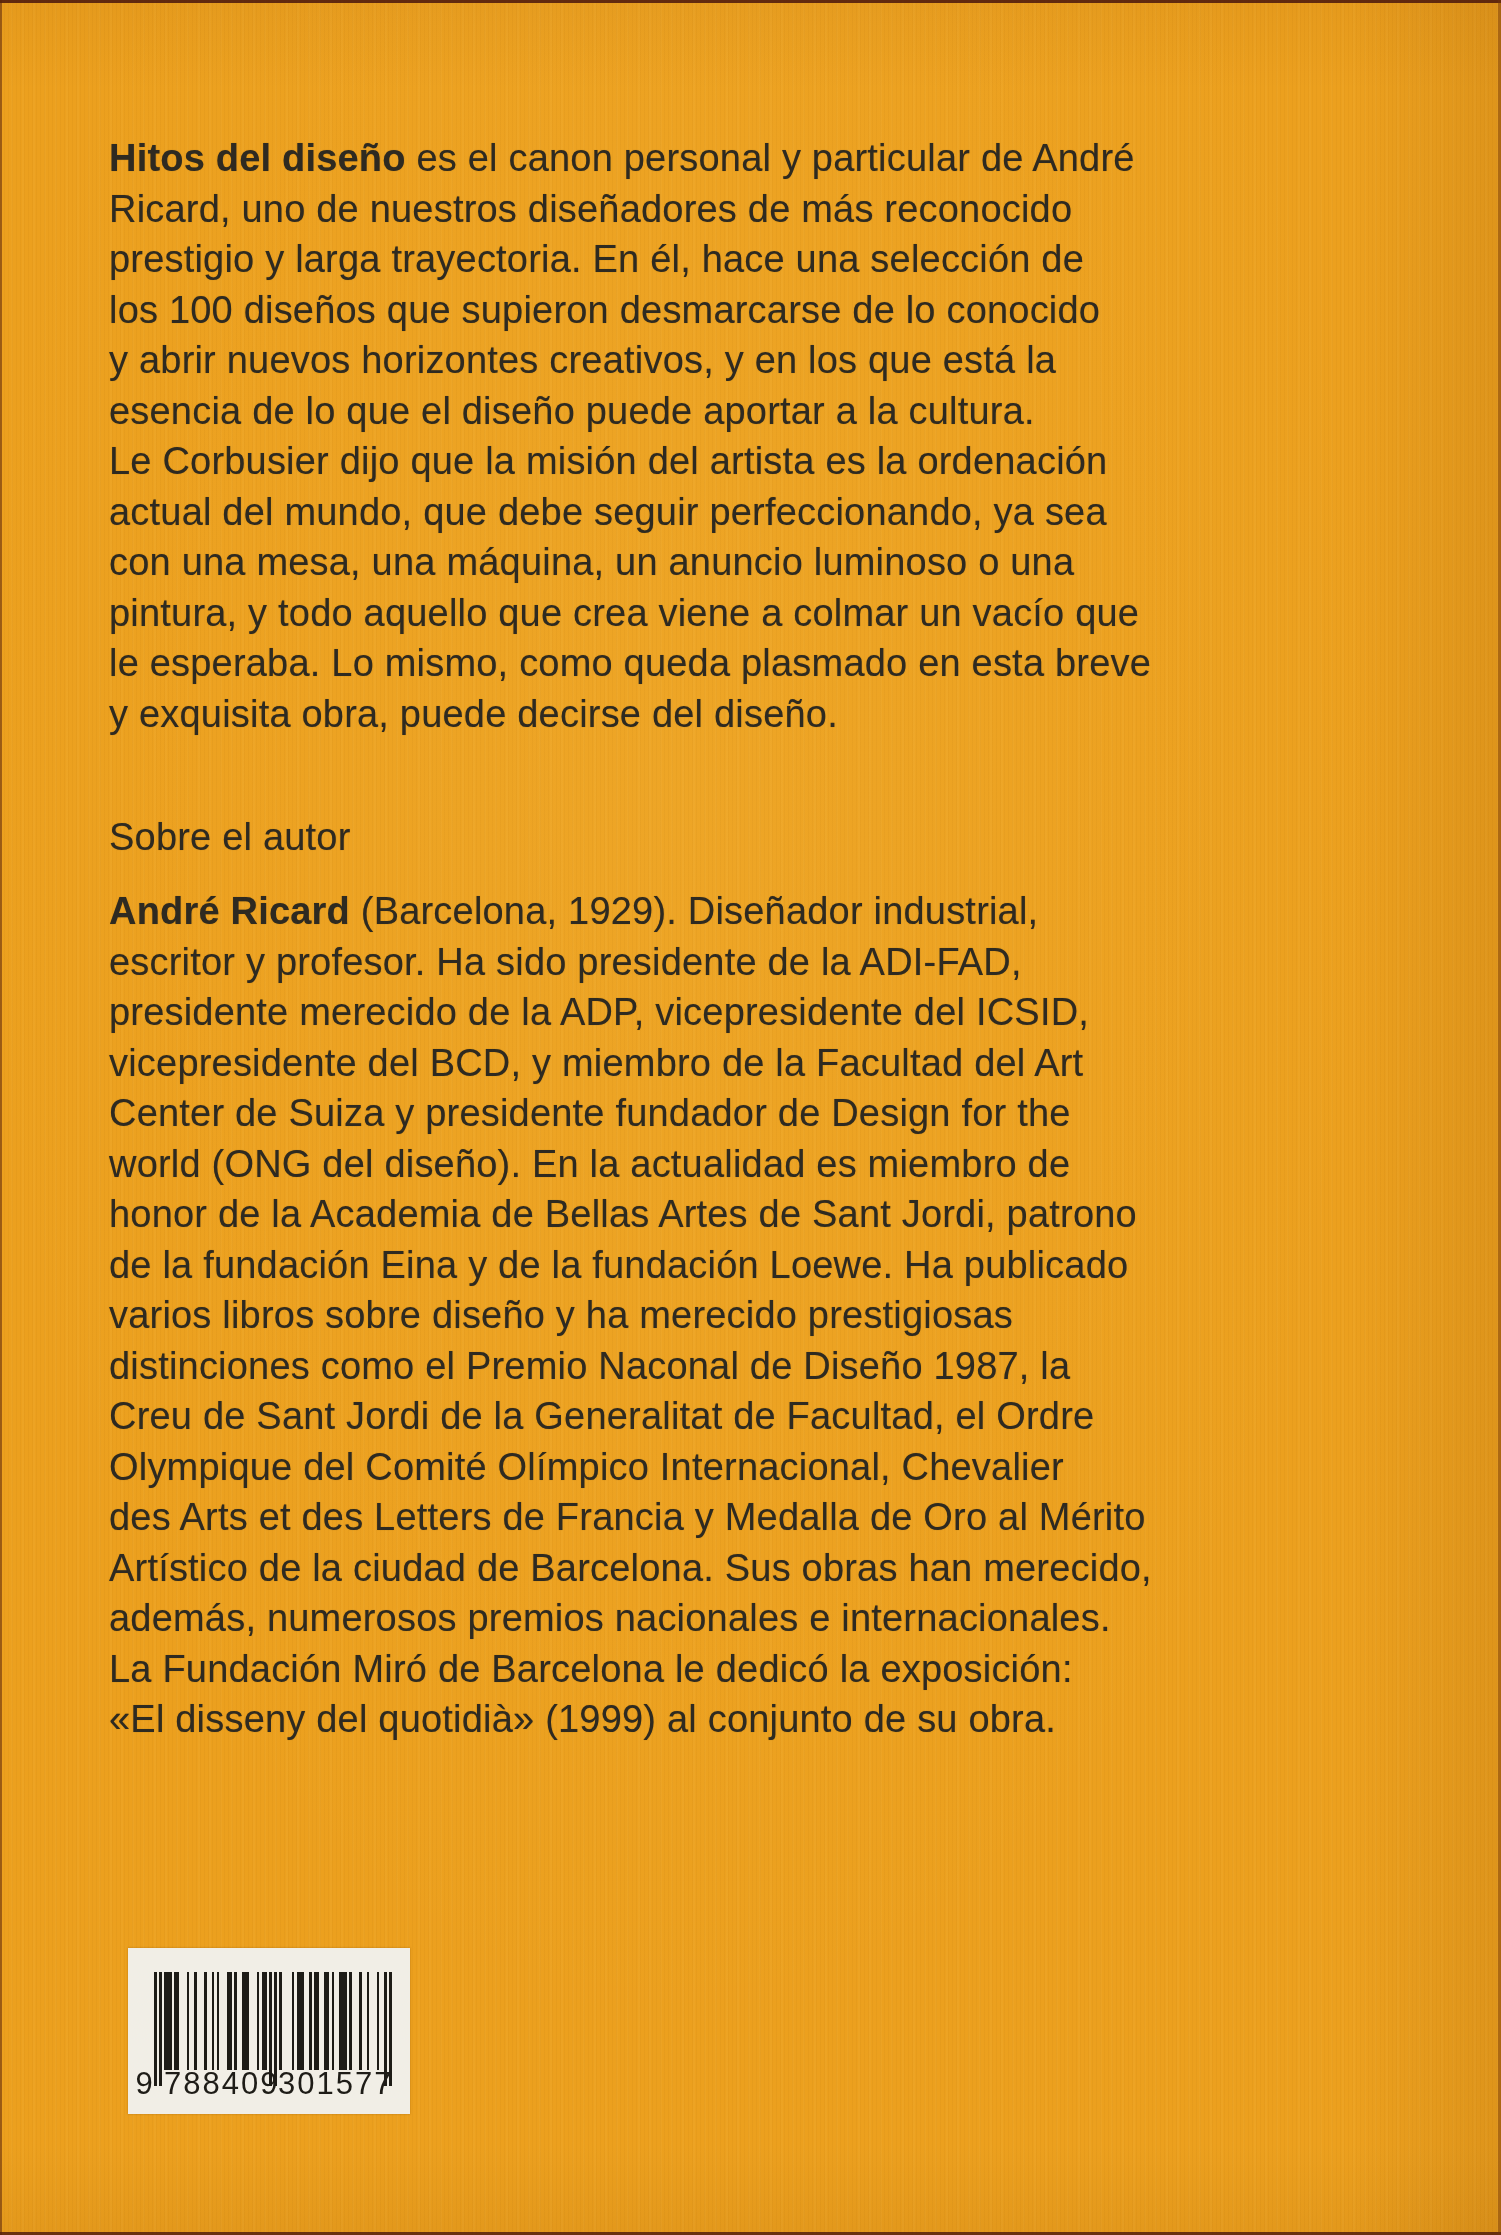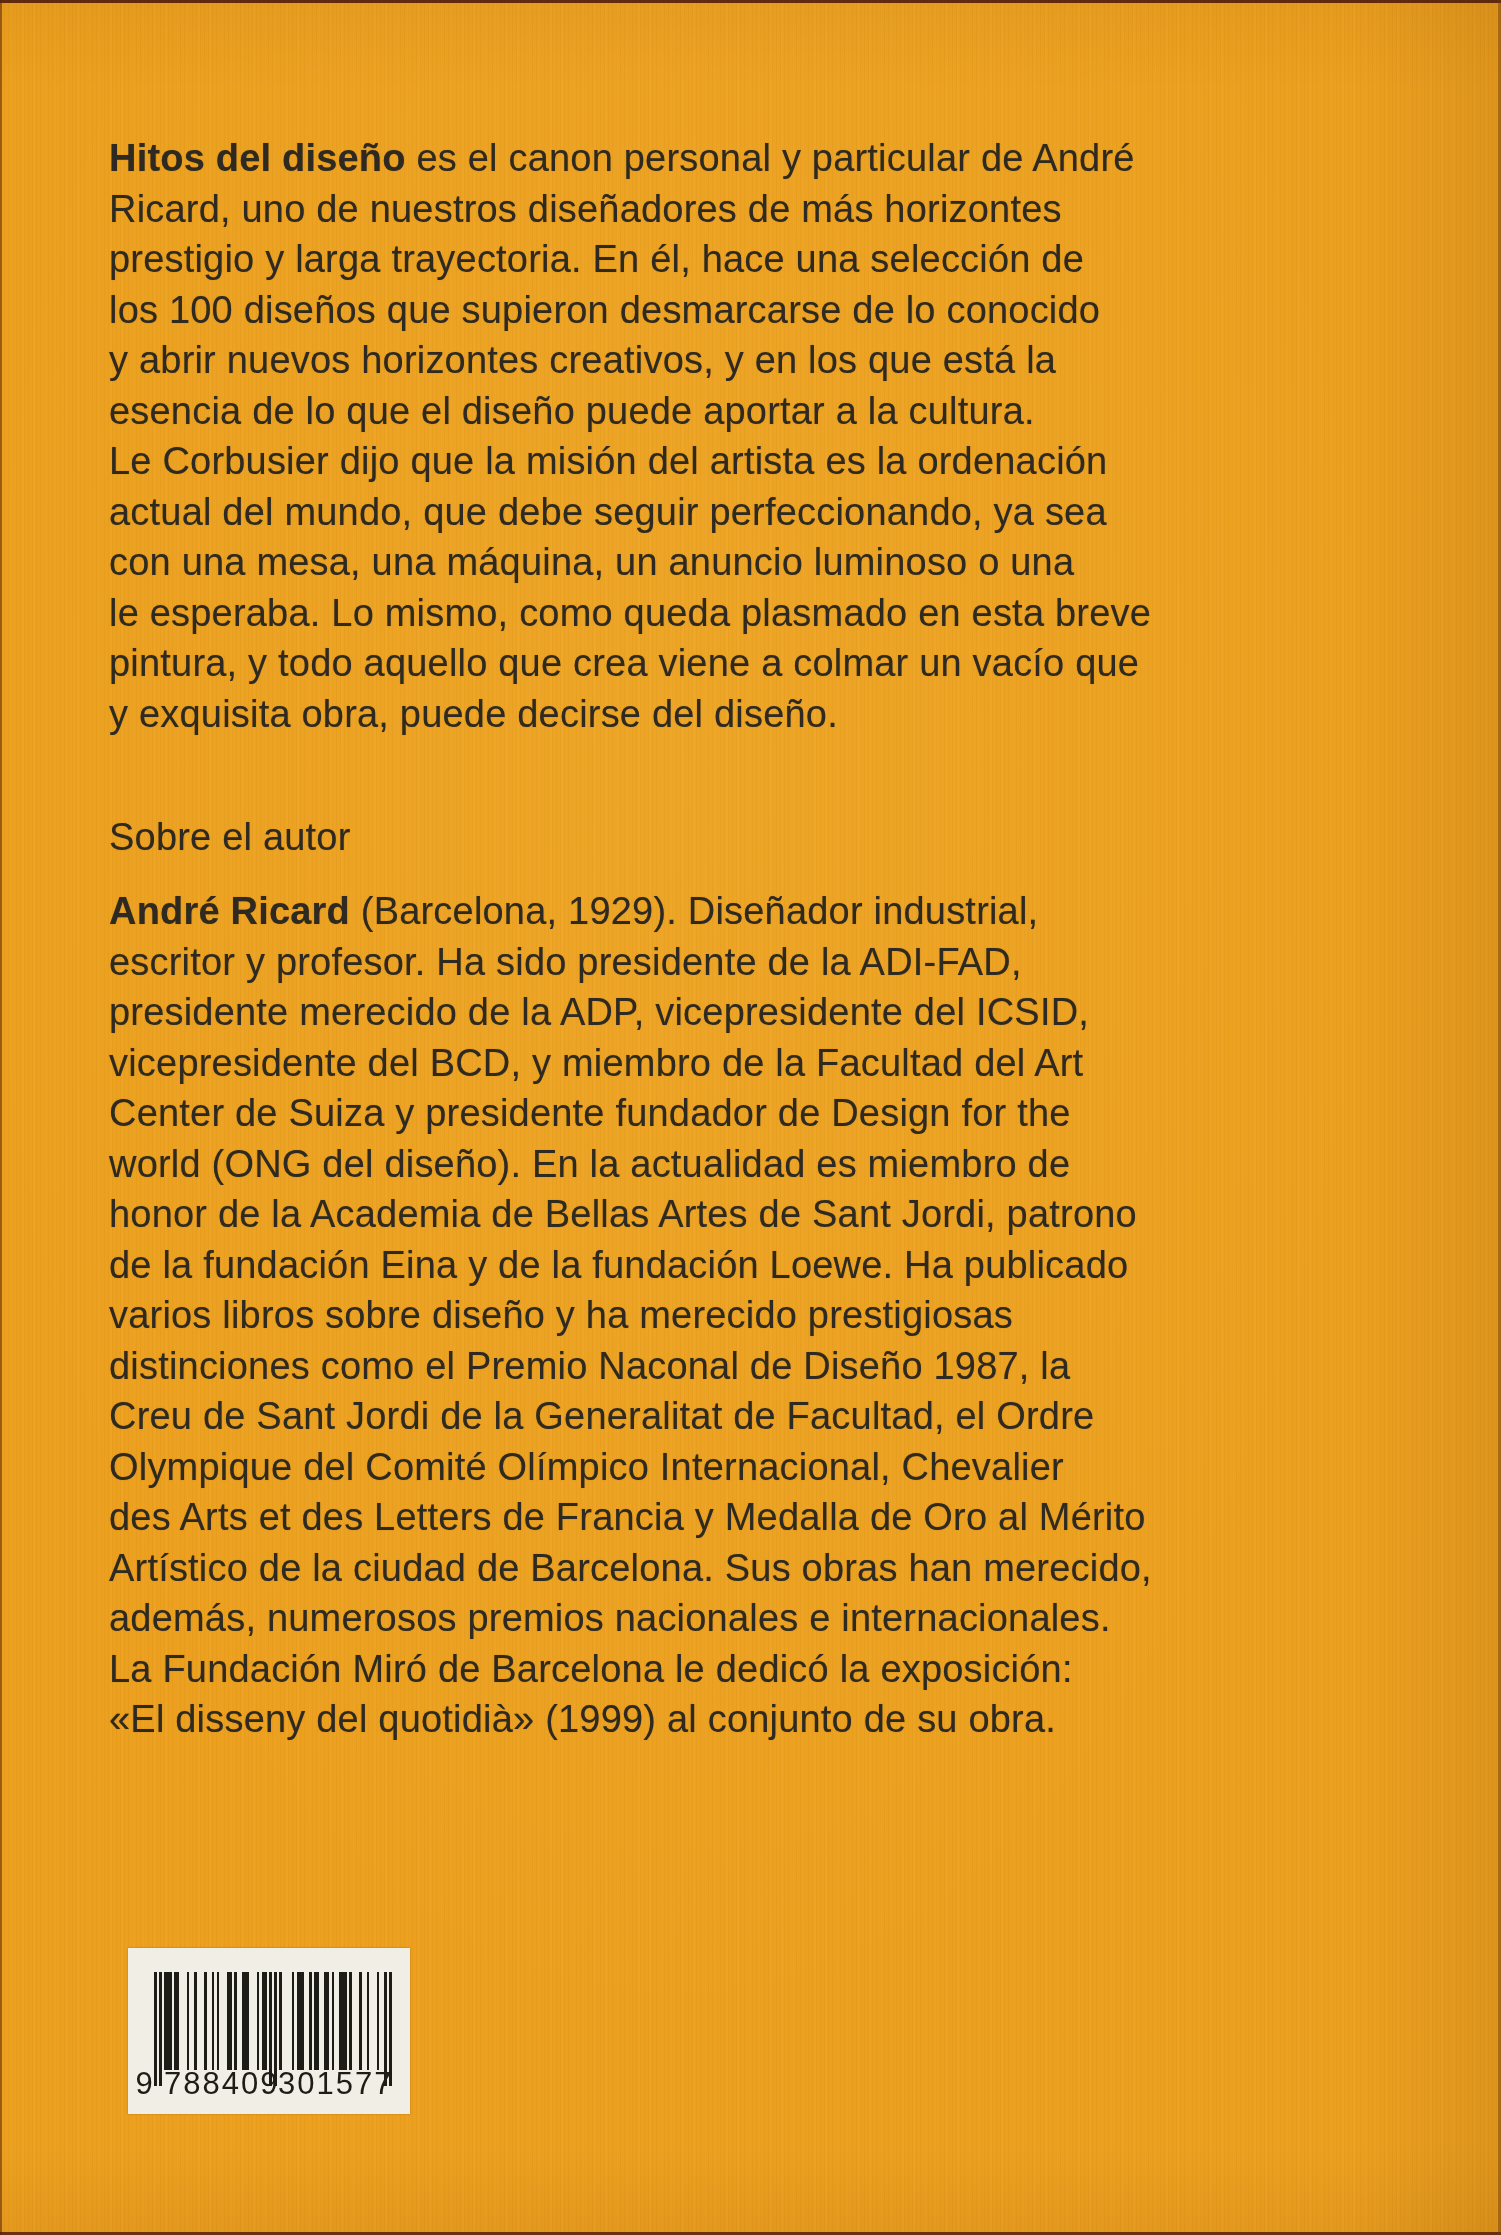--- a/index.html
+++ b/index.html
@@ -64,30 +64,30 @@
 <body>
 
 <div class="cover">
   <div class="edge edge-top"></div>
   <div class="edge edge-bottom"></div>
   <div class="edge edge-left"></div>
   <div class="edge edge-right"></div>
 
   <div class="textblock" id="synopsis">
       <div><strong>Hitos del diseño</strong> es el canon personal y particular de André</div>
-      <div>Ricard, uno de nuestros diseñadores de más horizontes</div>
+      <div>Ricard, uno de nuestros diseñadores de más reconocido</div>
       <div>prestigio y larga trayectoria. En él, hace una selección de</div>
       <div>los 100 diseños que supieron desmarcarse de lo conocido</div>
       <div>y abrir nuevos horizontes creativos, y en los que está la</div>
       <div>esencia de lo que el diseño puede aportar a la cultura.</div>
       <div>Le Corbusier dijo que la misión del artista es la ordenación</div>
       <div>actual del mundo, que debe seguir perfeccionando, ya sea</div>
       <div>con una mesa, una máquina, un anuncio luminoso o una</div>
+      <div>pintura, y todo aquello que crea viene a colmar un vacío que</div>
       <div>le esperaba. Lo mismo, como queda plasmado en esta breve</div>
-      <div>pintura, y todo aquello que crea viene a colmar un vacío que</div>
       <div>y exquisita obra, puede decirse del diseño.</div>
     </div>
 
   <div class="textblock" id="about-heading">Sobre el autor</div>
 
   <div class="textblock" id="bio">
       <div><strong>André Ricard</strong> (Barcelona, 1929). Diseñador industrial,</div>
       <div>escritor y profesor. Ha sido presidente de la ADI-FAD,</div>
       <div>presidente merecido de la ADP, vicepresidente del ICSID,</div>
       <div>vicepresidente del BCD, y miembro de la Facultad del Art</div>

